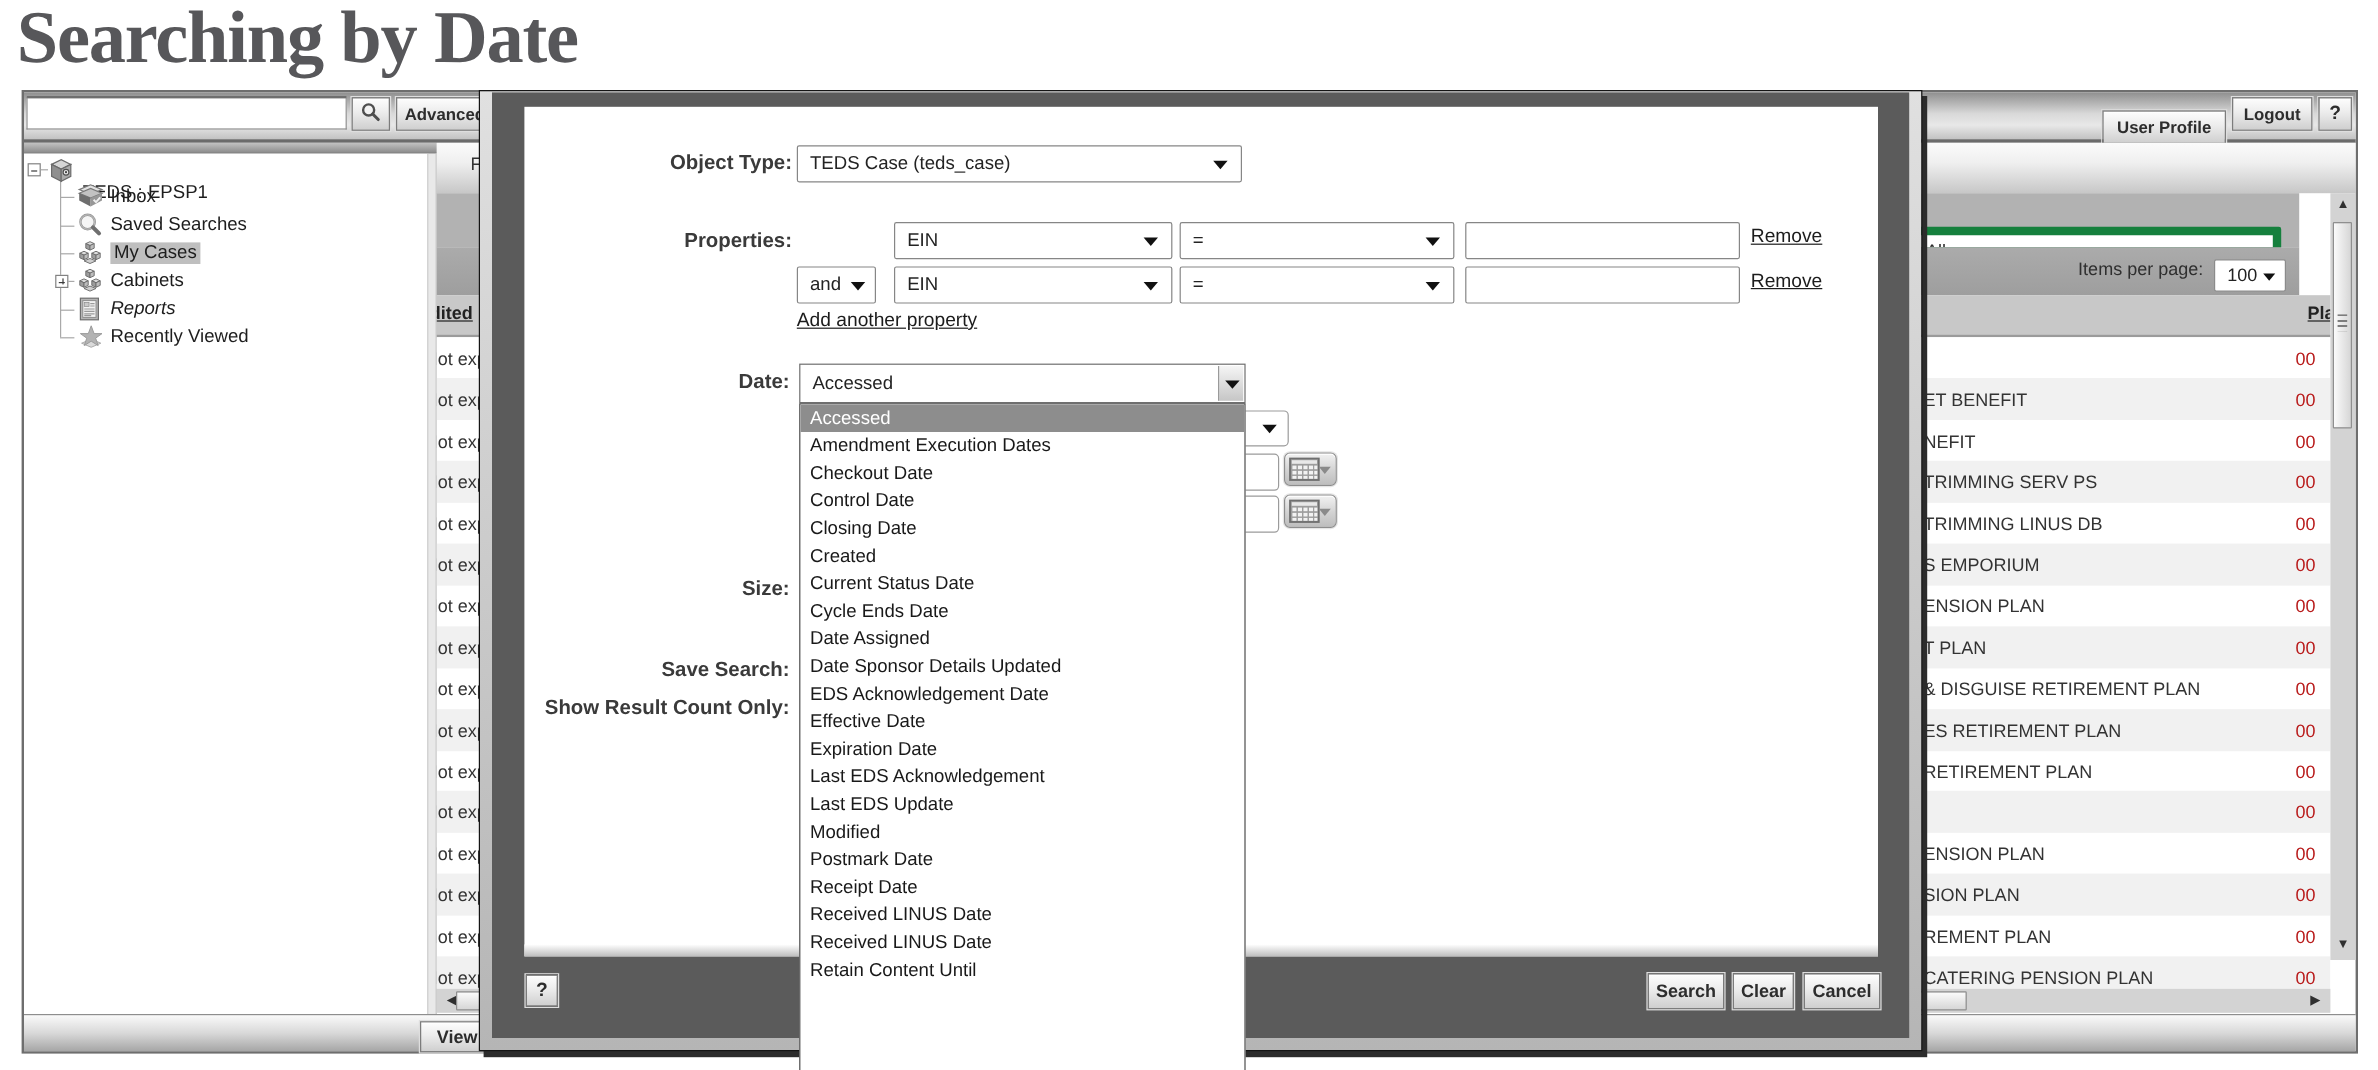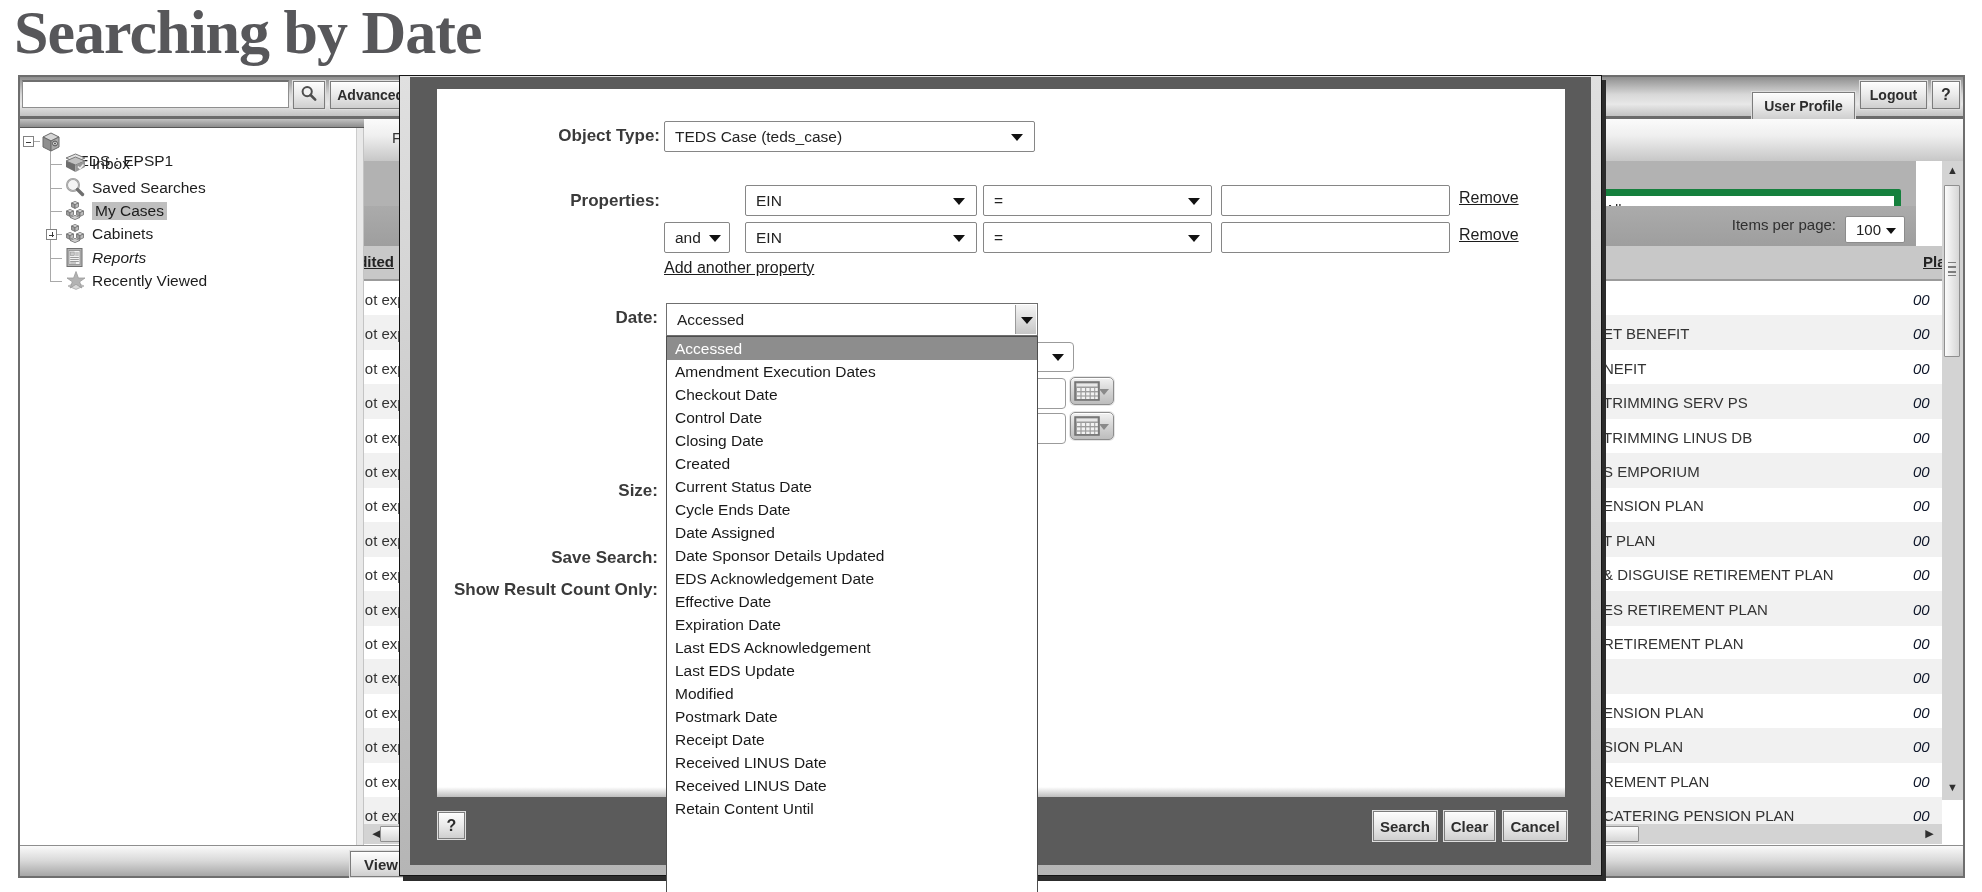--- a/index.html
+++ b/index.html
@@ -94,21 +94,21 @@
     background:#c8c8c8;border-bottom:2px solid #9b9b9b;overflow:hidden;
   }
   .col-header{position:absolute;font-size:15px;font-weight:bold;color:#222;text-decoration:underline;white-space:nowrap;}
   #col-header-expedited{right:1548px;top:7px;}
   #col-header-plan{left:1559px;top:7px;}
   #rows-viewport{left:364px;top:281px;width:1578px;height:543px;overflow:hidden;background:#fff;}
   .rrow{position:absolute;left:0;width:100%;height:35px;}
   .rrow.alt{background:#f1f1f1;}
   .rrow .exped{position:absolute;left:-10px;top:10px;font-size:15px;color:#333;white-space:nowrap;}
   .rrow .plan{position:absolute;left:1239px;top:10px;font-size:15px;color:#333;white-space:nowrap;}
-  .rrow .pid{position:absolute;left:1549px;top:10px;font-size:15px;color:#0f172a;white-space:nowrap;font-style:italic;}
+  .rrow .pid{position:absolute;left:1549px;top:10px;font-size:15px;color:#b91c1c;white-space:nowrap;}
 
   
   #vscrollbar{left:1942px;top:161px;width:21px;height:639px;background:#d3d3d3;}
   .sb-arrow{position:absolute;font-size:11px;color:#2f2f2f;width:21px;text-align:center;}
   #vsb-up{top:3px;left:0;}
   #vsb-down{top:620px;left:0;}
   #vsb-thumb{
     position:absolute;left:2px;top:24px;width:16px;height:172px;box-sizing:border-box;
     background:linear-gradient(90deg,#fbfbfb,#d6d6d6);border:1px solid #8f8f8f;border-radius:1px;
   }

